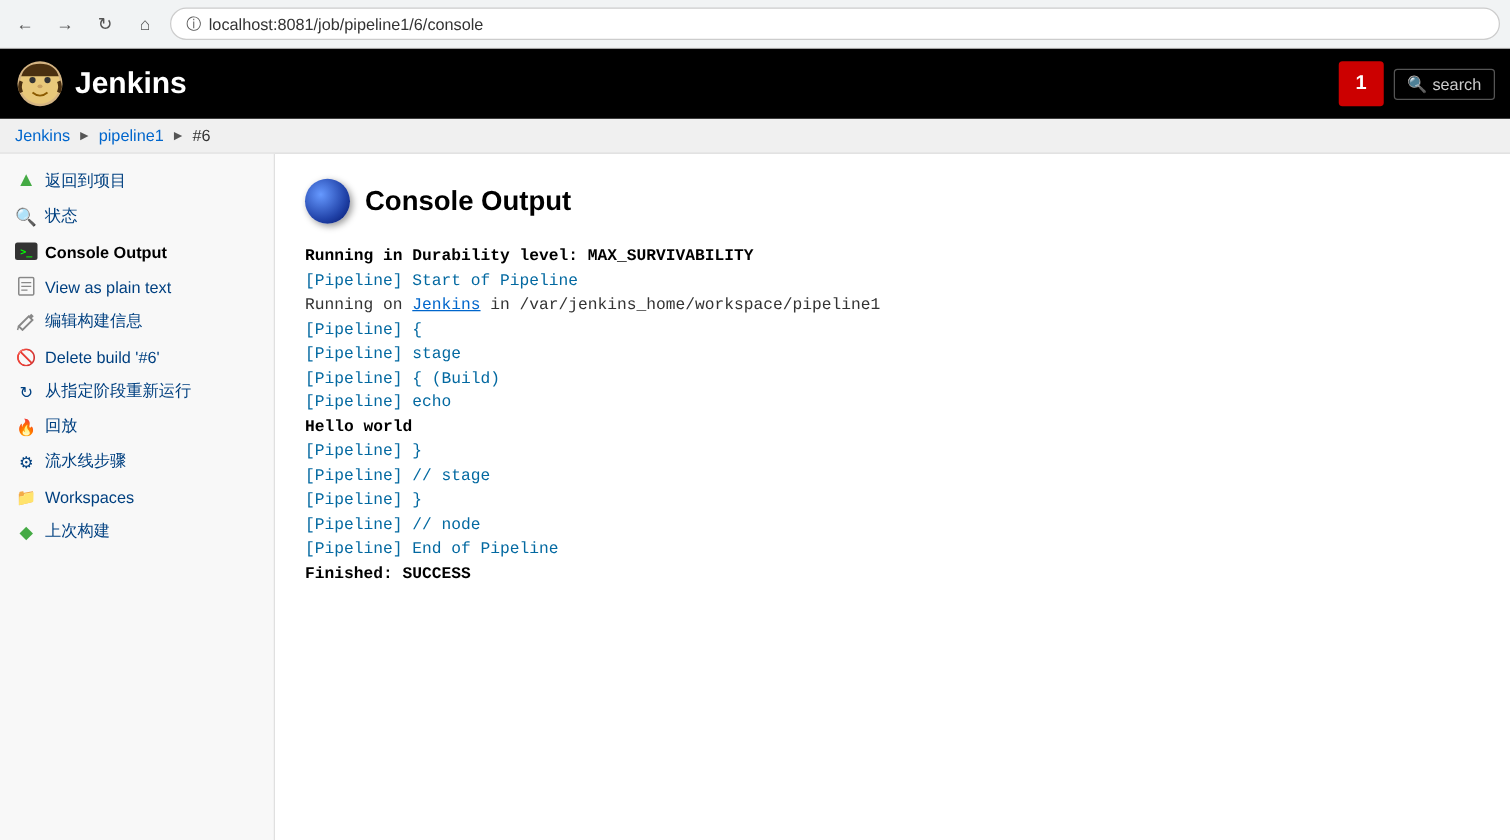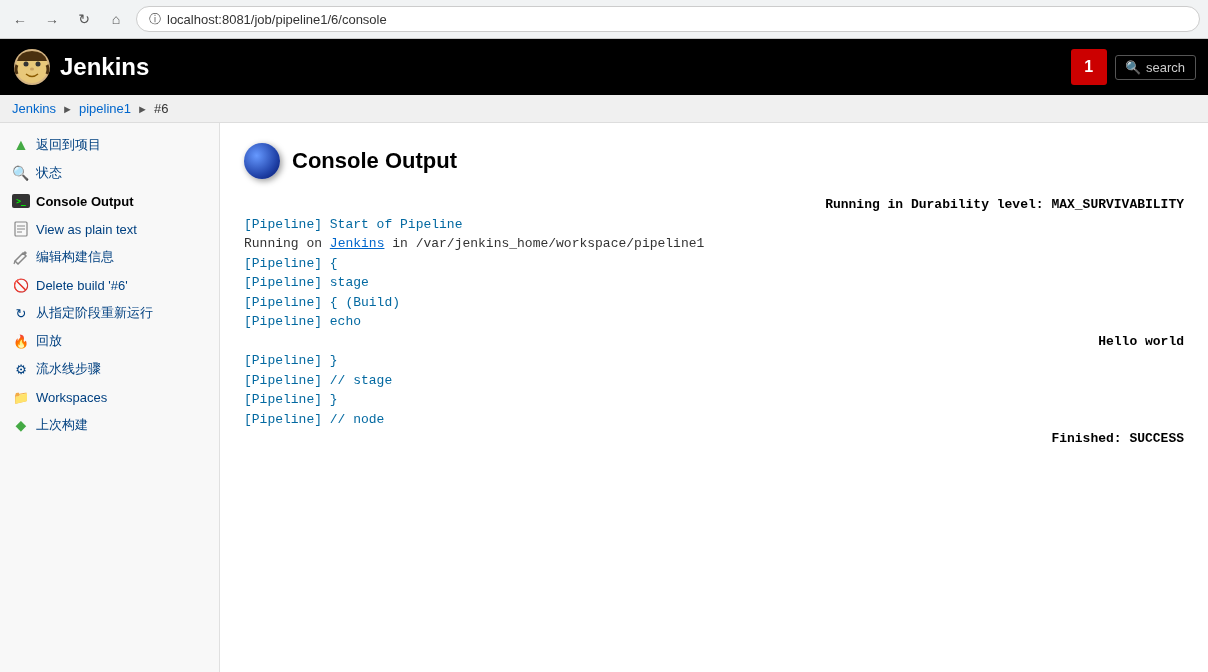--- a/index.html
+++ b/index.html
@@ -200,21 +200,21 @@
       color: #000;
     }
     .console-output {
       font-family: 'Courier New', monospace;
       font-size: 13px;
       line-height: 1.5;
       color: #333;
     }
     .console-output .line-normal { color: #333; }
     .console-output .line-gray { color: #0369a1; }
-    .console-output .line-bold { color: #000; font-weight: bold; text-align: right; }
+    .console-output .line-bold { color: #000; font-weight: bold; }
     .console-output .link { color: #0066cc; text-decoration: underline; cursor: pointer; }
     .console-output .line { display: block; white-space: pre; }
   </style>
 </head>
 <body>
 
 <div class="browser-chrome">
   <div class="browser-toolbar">
     <button class="browser-nav-btn">←</button>
     <button class="browser-nav-btn">→</button>
@@ -381,19 +381,21 @@
 
       <span class="line line-gray">[Pipeline] // stage
 </span>
 
       <span class="line line-gray">[Pipeline] }
 </span>
 
       <span class="line line-gray">[Pipeline] // node
 </span>
 
+      <span class="line line-gray">[Pipeline] End of Pipeline
+</span>
 
       <span class="line line-bold">Finished: SUCCESS
 </span>
     </div>
   </div>
 
 </div>
 
 </body></html>

